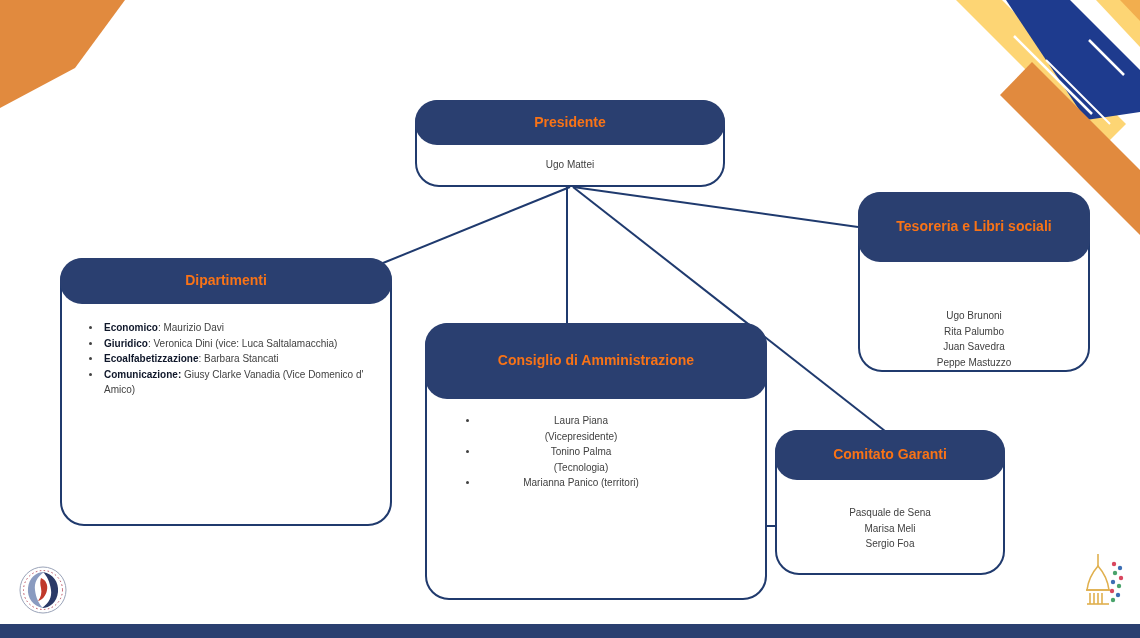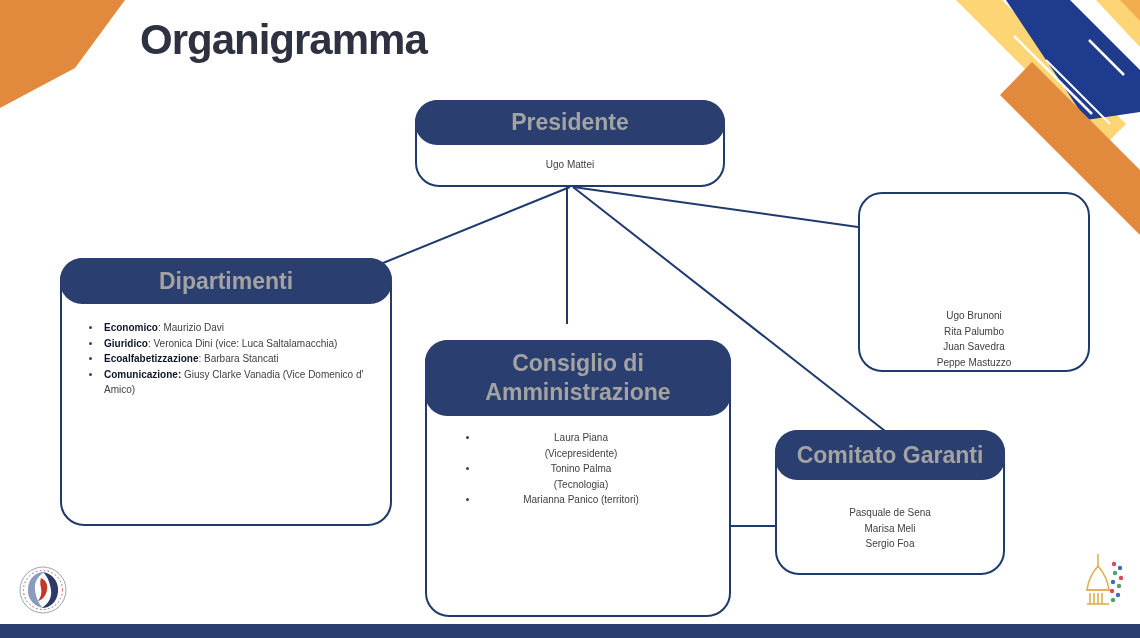--- a/index.html
+++ b/index.html
@@ -23,25 +23,25 @@
     border:2px solid #203a6d;
     border-radius:24px;
     box-sizing:border-box;
     display:flex;flex-direction:column;
   }
   .obox .hd{
     flex:0 0 auto;
     margin:-2px -2px 0 -2px;
     background:#2a3f70;
     border-radius:22px;
-    color:#a3a3a3;
+    color:#f97316;
     font-weight:700;
     display:flex;align-items:center;justify-content:center;
     text-align:center;
-    font-size:23px;line-height:1.25;
+    font-size:14px;line-height:1.25;
     padding:0 18px;
   }
   .obox .bd{
     flex:1 1 auto;
     color:#414141;
     font-size:10px;line-height:1.55;
   }
   .center-names .bd{
     display:flex;flex-direction:column;align-items:center;justify-content:center;
     text-align:center;
@@ -49,21 +49,21 @@
   .bd .name{white-space:nowrap;}
   .bullets{margin:0;padding-left:26px;}
   .bullets li{padding-left:2px;}
   .bullets b{color:#0f172a;}
   
   .box-presidente{left:415px;top:100px;width:310px;height:87px;}
   .box-presidente .hd{height:45px;}
   .box-dipartimenti{left:60px;top:258px;width:332px;height:268px;}
   .box-dipartimenti .hd{height:46px;}
   .box-dipartimenti .bd{padding:16px 18px 10px 14px;}
-  .box-consiglio{left:425px;top:340px;width:306px;height:277px;}
+  .box-consiglio{left:425px;top:323px;width:342px;height:277px;}
   .box-consiglio .hd{height:76px;}
   .box-consiglio .bd{padding:14px 14px 8px 16px;}
   .box-consiglio .intro{margin:0 0 2px 0;}
   .box-consiglio .bullets{padding-left:36px;text-align:center;}
   .box-consiglio .bullets li{max-width:200px;}
   .box-tesoreria{left:858px;top:192px;width:232px;height:180px;}
   .box-tesoreria .hd{height:70px;}
   .box-tesoreria .bd{padding-top:6px;justify-content:flex-end;}
   .box-comitato{left:775px;top:430px;width:230px;height:145px;}
   .box-comitato .hd{height:50px;}
@@ -97,21 +97,20 @@
       <line x1="570" y1="187" x2="383" y2="263"></line>
       <line x1="567" y1="187" x2="567" y2="324"></line>
       <line x1="573" y1="187" x2="858" y2="227"></line>
       <line x1="573" y1="187" x2="885" y2="431"></line>
       <line x1="712" y1="526" x2="775" y2="526"></line>
     </g>
 
     <rect x="0" y="624" width="1140" height="14" fill="#2a3f70"></rect>
   </svg>
 
-  <h1 class="title">Organigramma</h1>
 
   <div class="obox center-names box-presidente">
     <div class="hd">Presidente</div>
     <div class="bd">
       <div class="name">Ugo Mattei</div>
     </div>
   </div>
 
   <div class="obox box-dipartimenti">
     <div class="hd">Dipartimenti</div>
@@ -138,20 +137,21 @@
           <div>(Tecnologia)</div>
         </li>
         <li>
           <div>Marianna Panico (territori)</div>
         </li>
       </ul>
     </div>
   </div>
 
   <div class="obox center-names box-tesoreria">
+    <div class="hd">Tesoreria e Libri sociali</div>
     <div class="bd">
       <div class="name">Ugo Brunoni</div>
       <div class="name">Rita Palumbo</div>
       <div class="name">Juan Savedra</div>
       <div class="name">Peppe Mastuzzo</div>
     </div>
   </div>
 
   <div class="obox center-names box-comitato">
     <div class="hd">Comitato Garanti</div>

